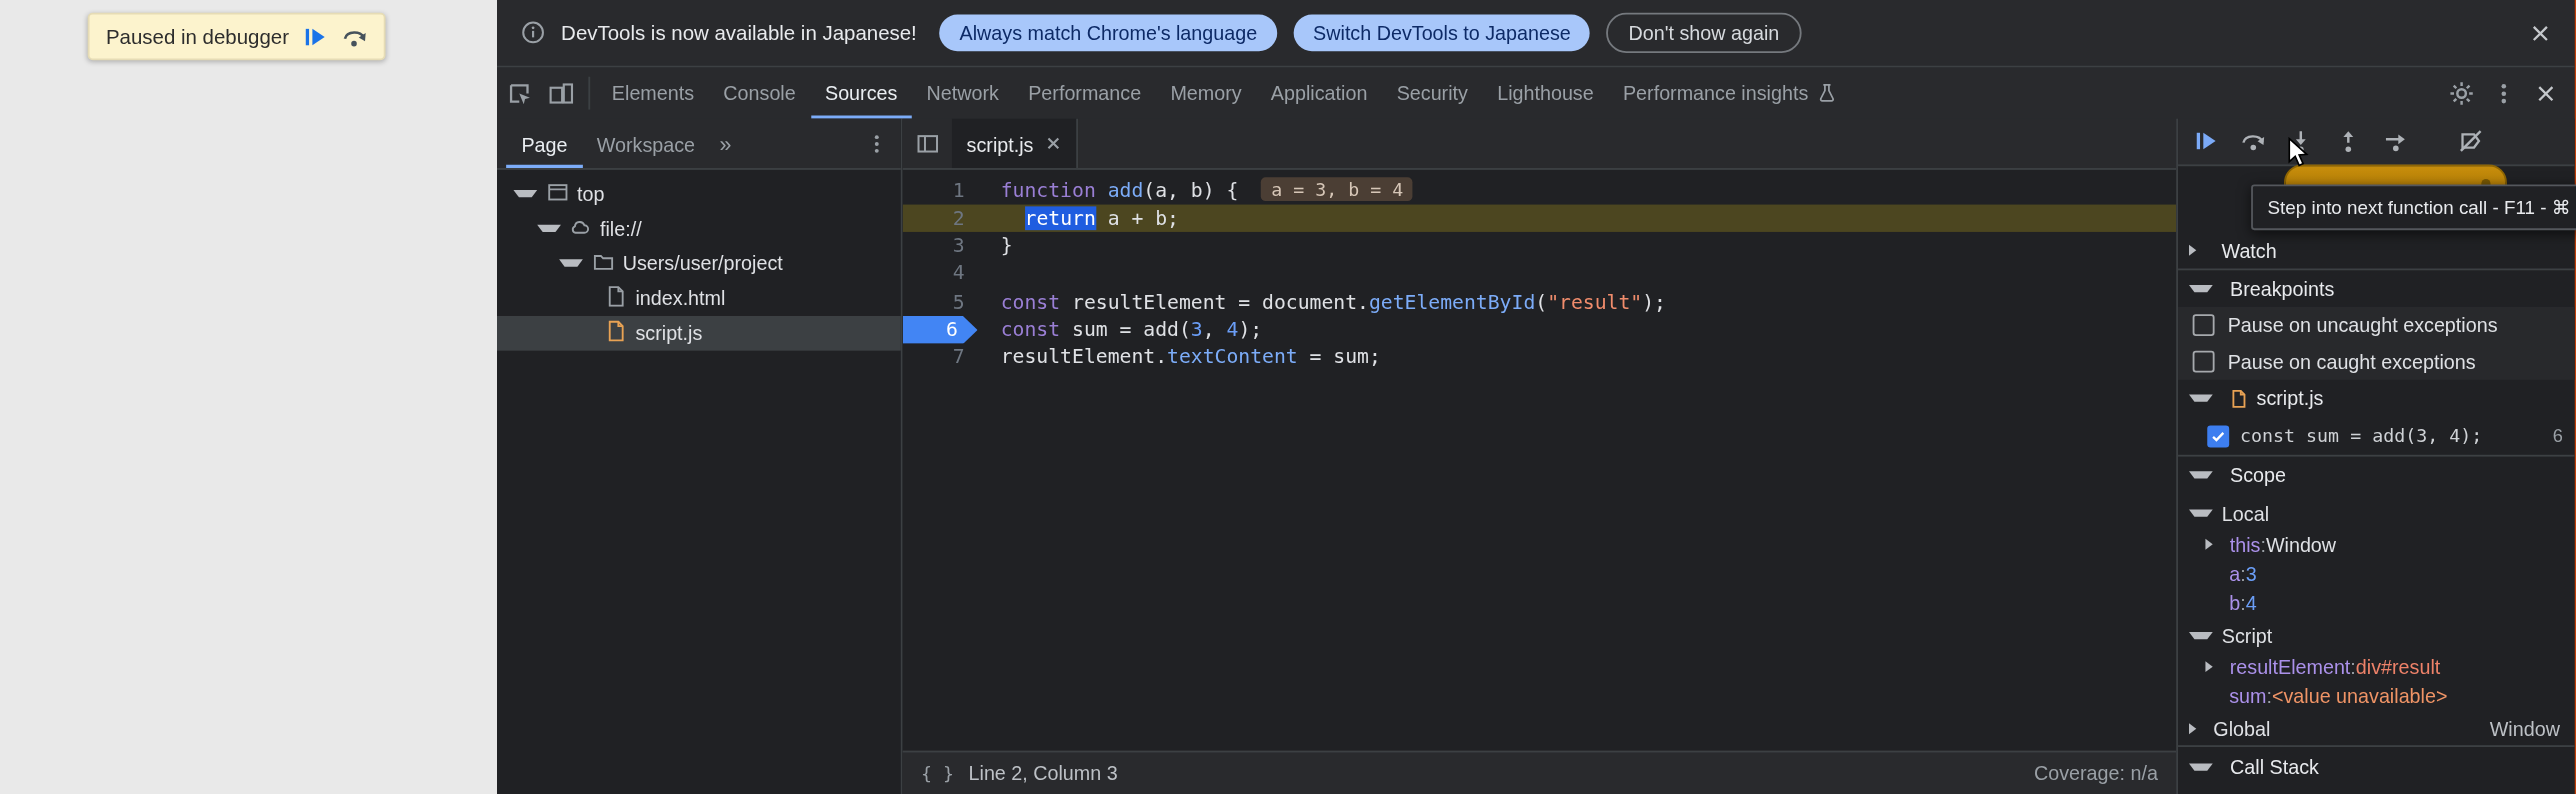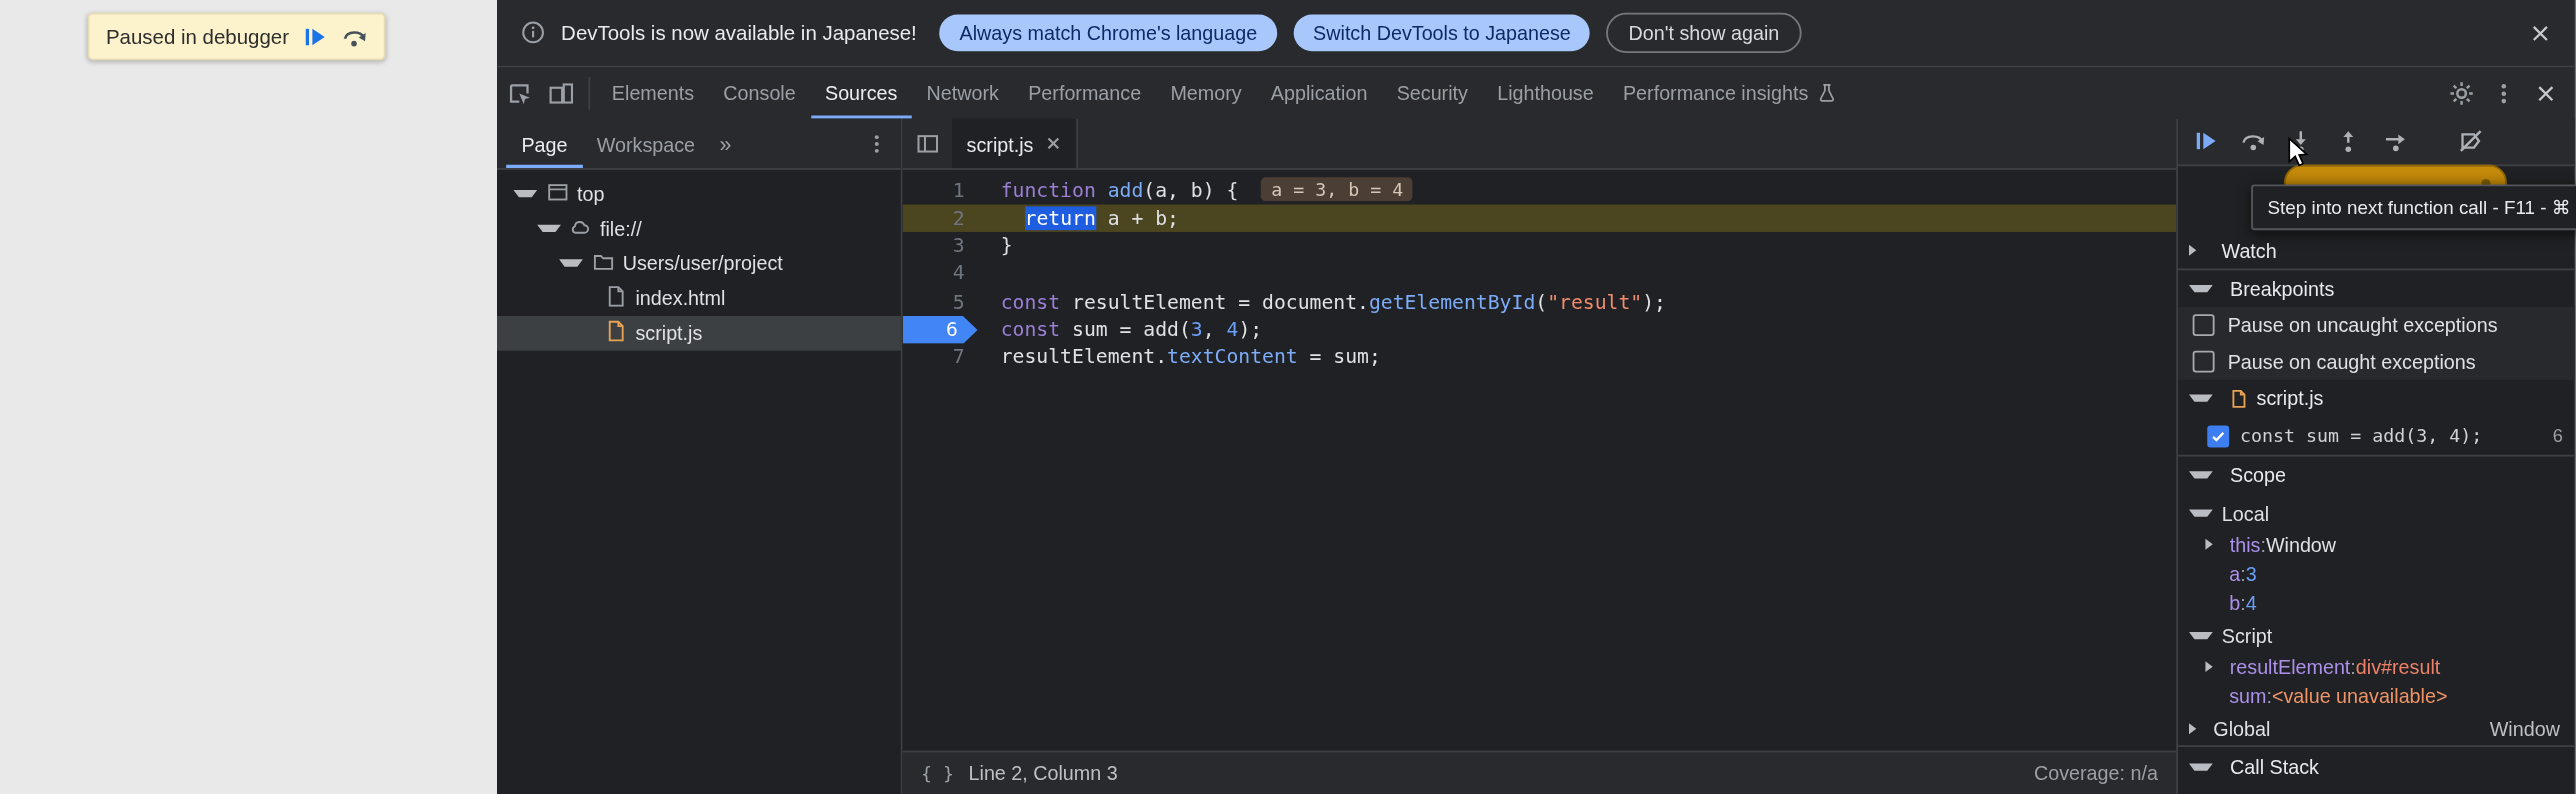--- a/index.html
+++ b/index.html
@@ -1,16 +1,16 @@
 <!DOCTYPE html>
 <html style="font-size:14.4px"><head>
 <meta charset="utf-8">
 <style>
   html,body{margin:0;padding:0;background:#000;}
-  .viewport{position:relative;width:2576px;height:795px;overflow:hidden;background:#737373;}
+  .viewport{position:relative;width:2576px;height:795px;overflow:hidden;background:#c2410c;}
   .scale{width:1410px;height:435px;transform:scale(1.8272,1.8264);transform-origin:0 0;}
   .stage{position:relative;width:1410px;height:435px;overflow:hidden;
          font-family:"Liberation Sans","DejaVu Sans",sans-serif;font-size:10.8px;}
 
   
   .page-area{position:absolute;left:0;top:0;width:272px;height:435px;background:#e9e9e9;}
   .paused-overlay{position:absolute;left:48px;top:7.2px;height:23.4px;display:flex;align-items:center;gap:8px;
       padding:0 9px;background:#fcf3cd;border:0.9px solid #e6dcb5;border-radius:2.7px;
       box-shadow:0 0.9px 2.7px rgba(0,0,0,.25);color:#2d2d2d;font-size:11.2px;white-space:nowrap;}
   .po-btn{display:flex;align-items:center;cursor:pointer;}

